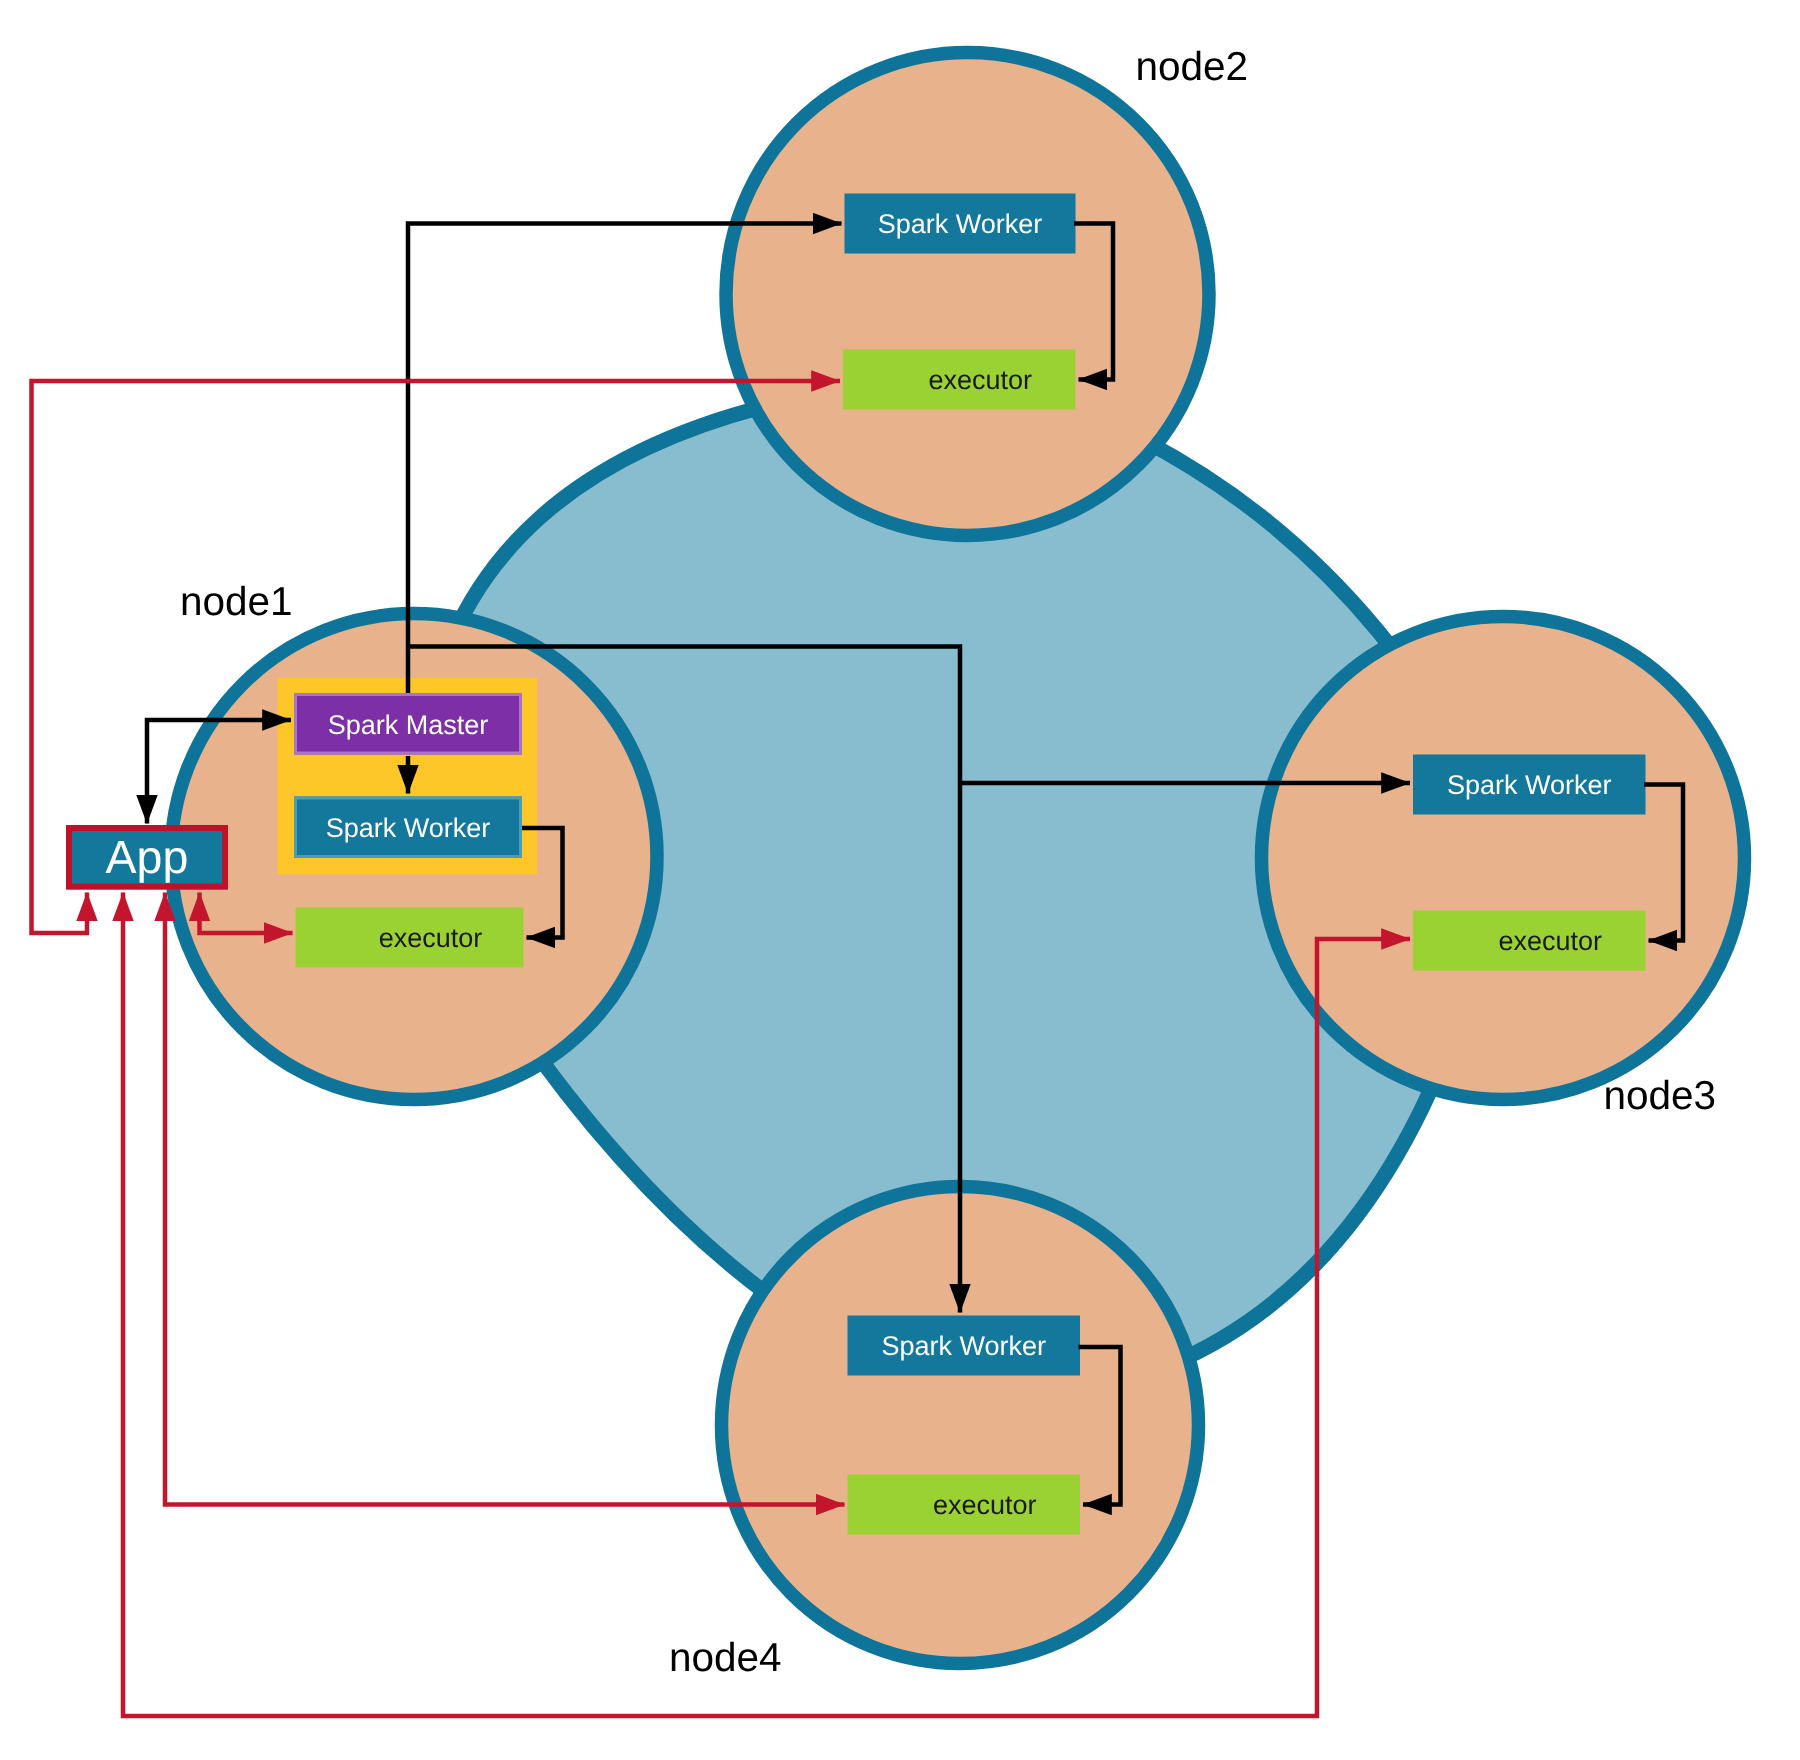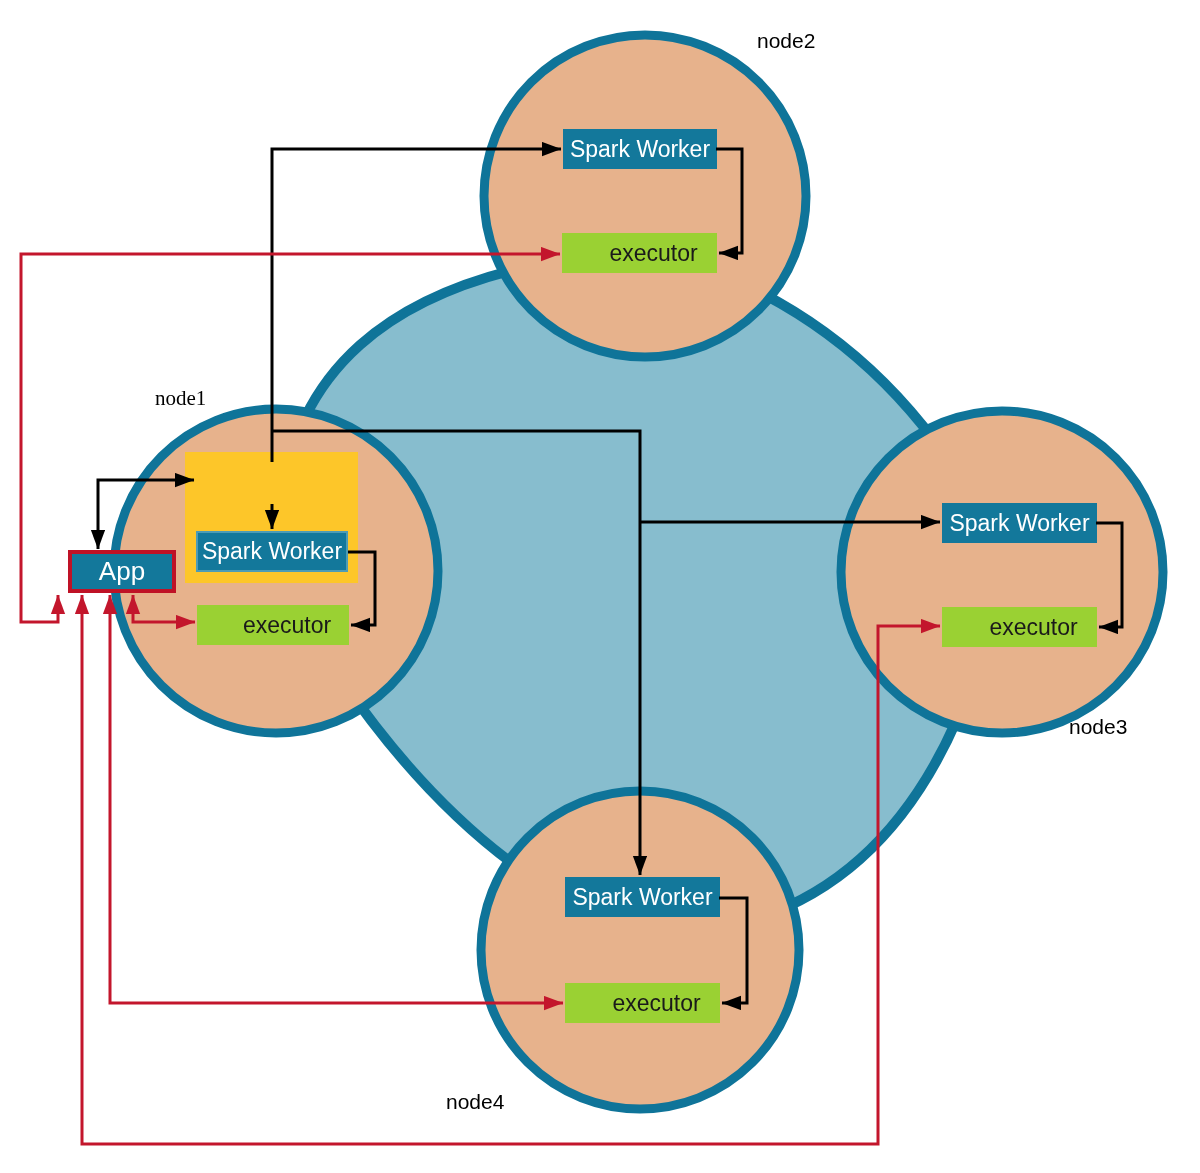--- a/index.html
+++ b/index.html
@@ -17,61 +17,62 @@
   html,body{margin:0;padding:0;background:#ffffff;}
   .canvas{
     position:relative;width:1200px;height:1173px;background:#ffffff;overflow:hidden;
     font-family:"Liberation Sans", sans-serif;
   }
   .layer{position:absolute;left:0;top:0;width:1200px;height:1173px;pointer-events:none;}
   .cloud{fill:var(--cloud_fill);stroke:var(--node_border);stroke-width:10;}
   .node-circle{fill:var(--node_fill);stroke:var(--node_border);stroke-width:9;}
   .box{
     position:absolute;display:flex;align-items:center;justify-content:center;
-    font-size:23px;line-height:1;box-sizing:border-box;white-space:nowrap;
+    font-size:18px;line-height:1;box-sizing:border-box;white-space:nowrap;
   }
   .teal{background:var(--teal_box);color:#ffffff;}
   .teal-bordered{background:var(--teal_box);color:#ffffff;border:2px solid #4d9cb5;}
   .green{background:var(--green_box);color:#1a1a1a;padding-left:28px;}
   .purple{background:var(--purple_box);color:#ffffff;border:2px solid #a973c8;}
   .yellow{position:absolute;background:var(--yellow_box);}
   .app{
     position:absolute;display:flex;align-items:center;justify-content:center;
     background:var(--teal_box);color:#ffffff;border:4px solid var(--app_border);
-    font-size:26px;box-sizing:border-box;margin-left:24px;
+    font-size:31px;box-sizing:border-box;
   }
-  .node-label{position:absolute;font-size:21px;color:#000000;white-space:nowrap;}
+  .node-label{position:absolute;font-size:27px;color:#000000;white-space:nowrap;}
   .conn{fill:none;stroke-width:3;}
   .conn.black{stroke:var(--arrow_black);}
   .conn.red{stroke:var(--arrow_red);}
   .mk-b{fill:var(--arrow_black);}
   .mk-r{fill:var(--arrow_red);}
 </style>
 </head>
 <body>
 
 <div class="canvas">
 
   <svg class="layer" viewBox="0 0 1200 1173">
     <path class="cloud" d="M 280 580 Q 255 275 650 250 Q 892 315 1005 560 Q 931 936 645 935 Q 437 862 280 580 Z"></path>
     <circle class="node-circle" cx="645" cy="196" r="161"></circle>
     <circle class="node-circle" cx="276" cy="571" r="162"></circle>
     <circle class="node-circle" cx="1002" cy="572" r="161"></circle>
     <circle class="node-circle" cx="640" cy="950" r="159"></circle>
   </svg>
 
-  <div class="node-label" style="left:155px;top:386px;font-family:Liberation Serif, serif;">node1</div>
+  <div class="node-label" style="left:120px;top:386px;">node1</div>
   <div class="node-label" style="left:757px;top:29px;">node2</div>
   <div class="node-label" style="left:1069px;top:715px;">node3</div>
   <div class="node-label" style="left:446px;top:1054px;margin-top:36px;">node4</div>
 
   <div class="box teal" style="left:563px;top:129px;width:154px;height:40px;">Spark Worker</div>
   <div class="box green" style="left:562px;top:233px;width:155px;height:40px;">executor</div>
 
   <div class="yellow" style="left:185px;top:452px;width:173px;height:131px;"></div>
+  <div class="box purple" style="left:196px;top:462px;width:152px;height:41px;">Spark Master</div>
   <div class="box teal-bordered" style="left:196px;top:531px;width:152px;height:41px;">Spark Worker</div>
   <div class="box green" style="left:197px;top:605px;width:152px;height:40px;">executor</div>
 
   <div class="box teal" style="left:942px;top:503px;width:155px;height:40px;">Spark Worker</div>
   <div class="box green" style="left:942px;top:607px;width:155px;height:40px;">executor</div>
 
   <div class="box teal" style="left:565px;top:877px;width:155px;height:40px;">Spark Worker</div>
   <div class="box green" style="left:565px;top:983px;width:155px;height:40px;">executor</div>
 
   <div class="app" style="left:44px;top:550px;width:108px;height:43px;">App</div>

